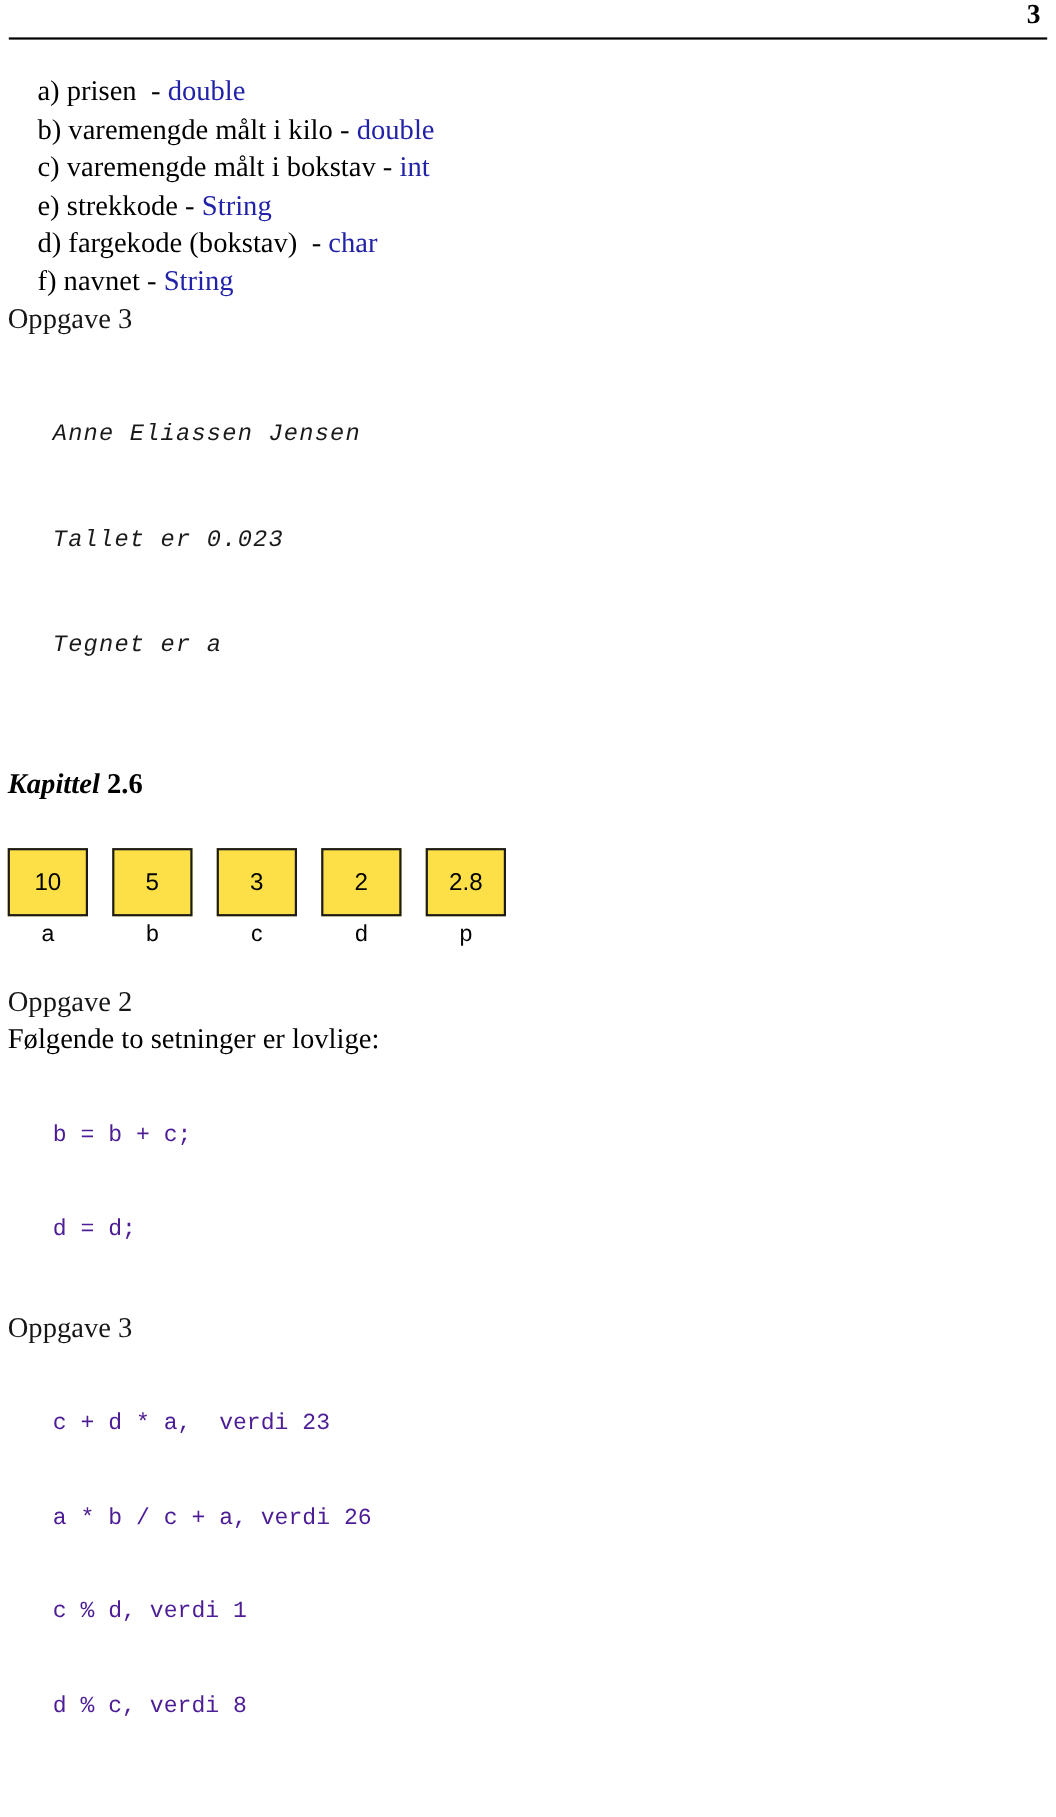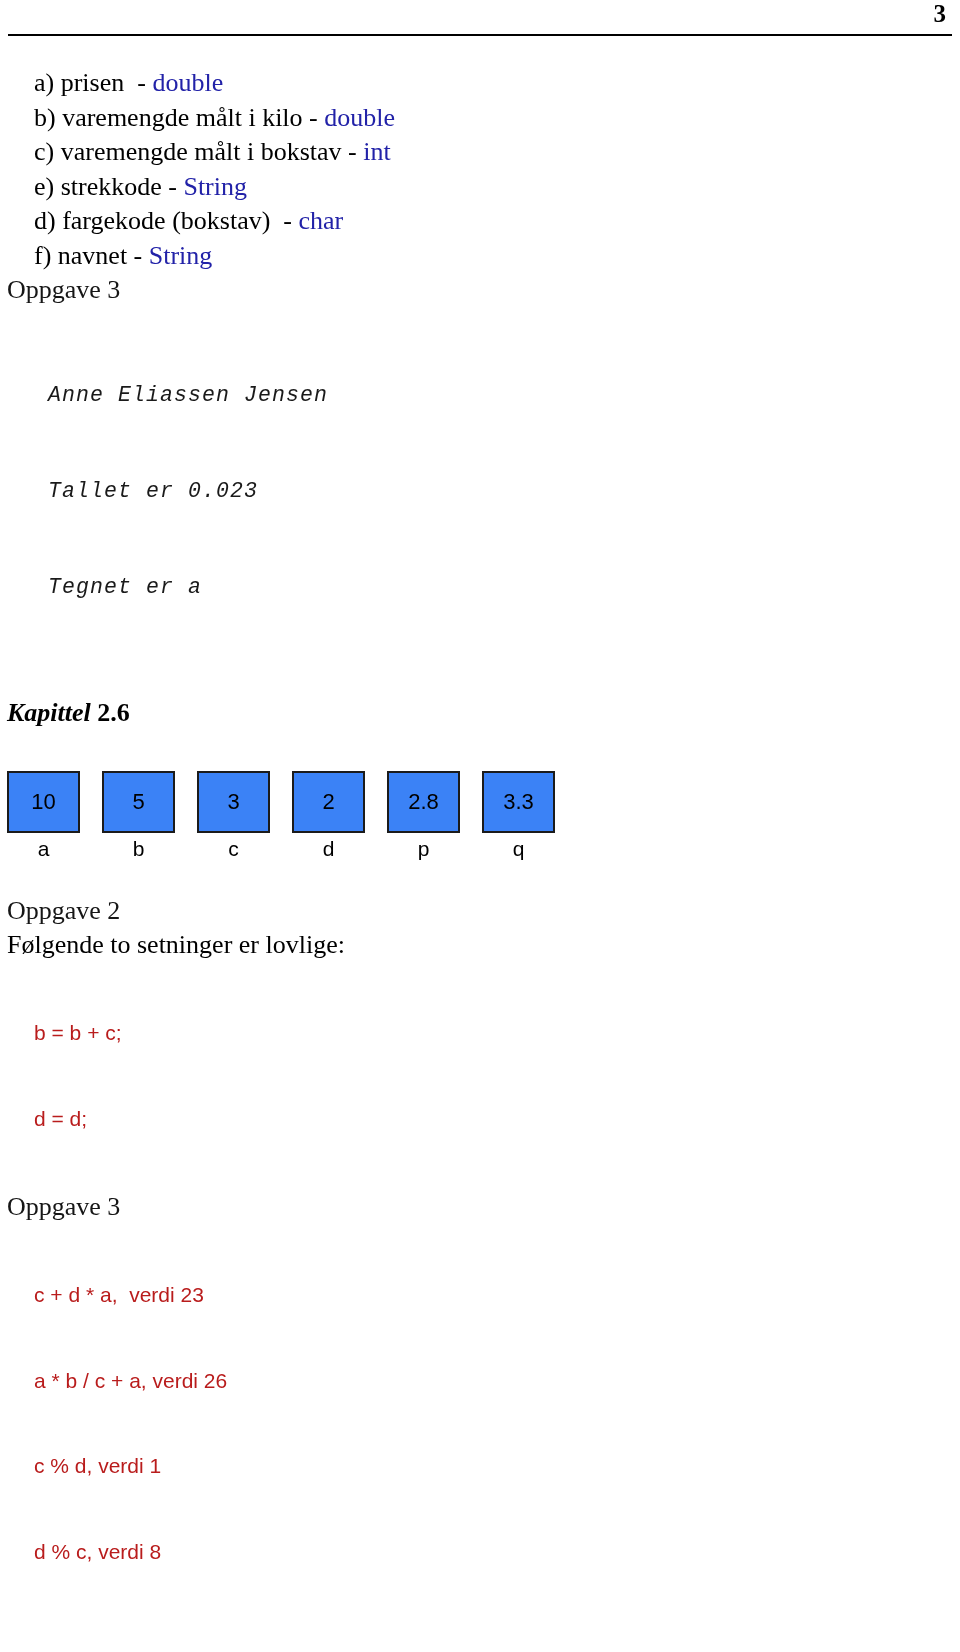--- a/index.html
+++ b/index.html
@@ -107,24 +107,25 @@
     line-height: 32px;
     letter-spacing: 1.1px;
     color: #1a1a1a;
     margin-left: 14px;
     white-space: pre;
     font-style: italic;
   }
 
   
   .sans-block {
-    font-family: Liberation Sans, sans-serif;
+    font-family: Liberation Mono, monospace;
     font-size: 21px;
     line-height: 28.5px;
-    color: #b91c1c;
+    color: #4c1d95;
+    margin-left: 14px;
     white-space: pre;
   }
 
   .gap-sm { height: 8px; }
   .gap-lg { height: 30px; }
   .gap-xl { height: 42px; }
 
   
   .boxes-wrap {
     position: relative;
@@ -140,21 +141,21 @@
     flex: 0 0 95px;
     display: flex;
     flex-direction: column;
     align-items: flex-start;
   }
   .var-box {
     width: 73px;
     height: 62px;
     box-sizing: border-box;
     border: 2px solid #1b1b1b;
-    background: #3b82f6;
+    background: #fde047;
     display: flex;
     align-items: center;
     justify-content: center;
     font-family: "Liberation Sans", "DejaVu Sans", sans-serif;
     font-size: 22px;
     color: #000;
   }
   .var-label {
     width: 73px;
     text-align: center;
@@ -218,24 +219,20 @@
           <div class="var-label">c</div>
         </div>
         <div class="box-cell">
           <div class="var-box">2</div>
           <div class="var-label">d</div>
         </div>
         <div class="box-cell">
           <div class="var-box">2.8</div>
           <div class="var-label">p</div>
         </div>
-        <div class="box-cell">
-          <div class="var-box">3.3</div>
-          <div class="var-label">q</div>
-        </div>
       </div>
     </div>
 
     <div class="gap-lg"></div>
 
     <div class="heading-oppgave">Oppgave 2</div>
     <div class="para">Følgende to setninger er lovlige:</div>
 
     <div class="sans-block">
       <div>b = b + c;</div>

